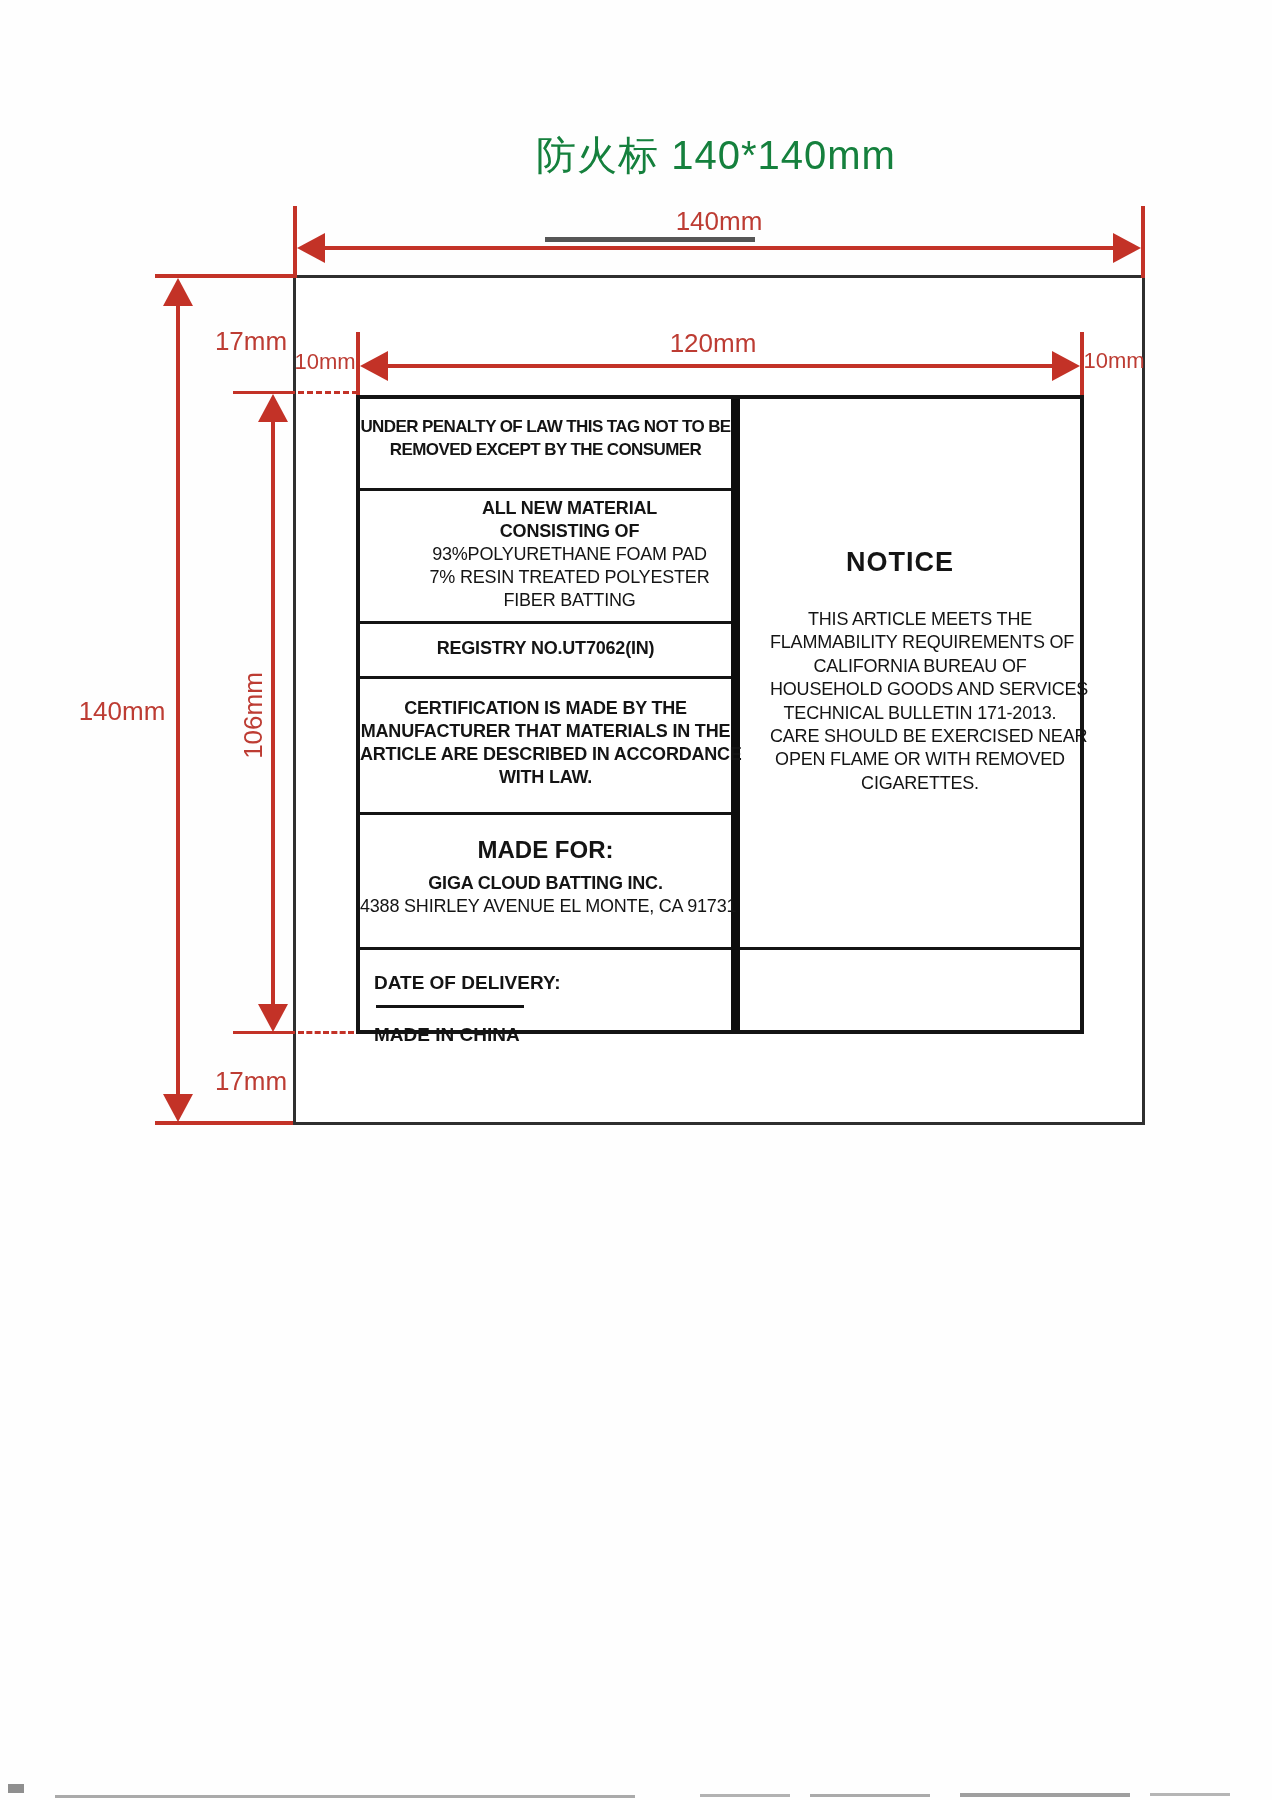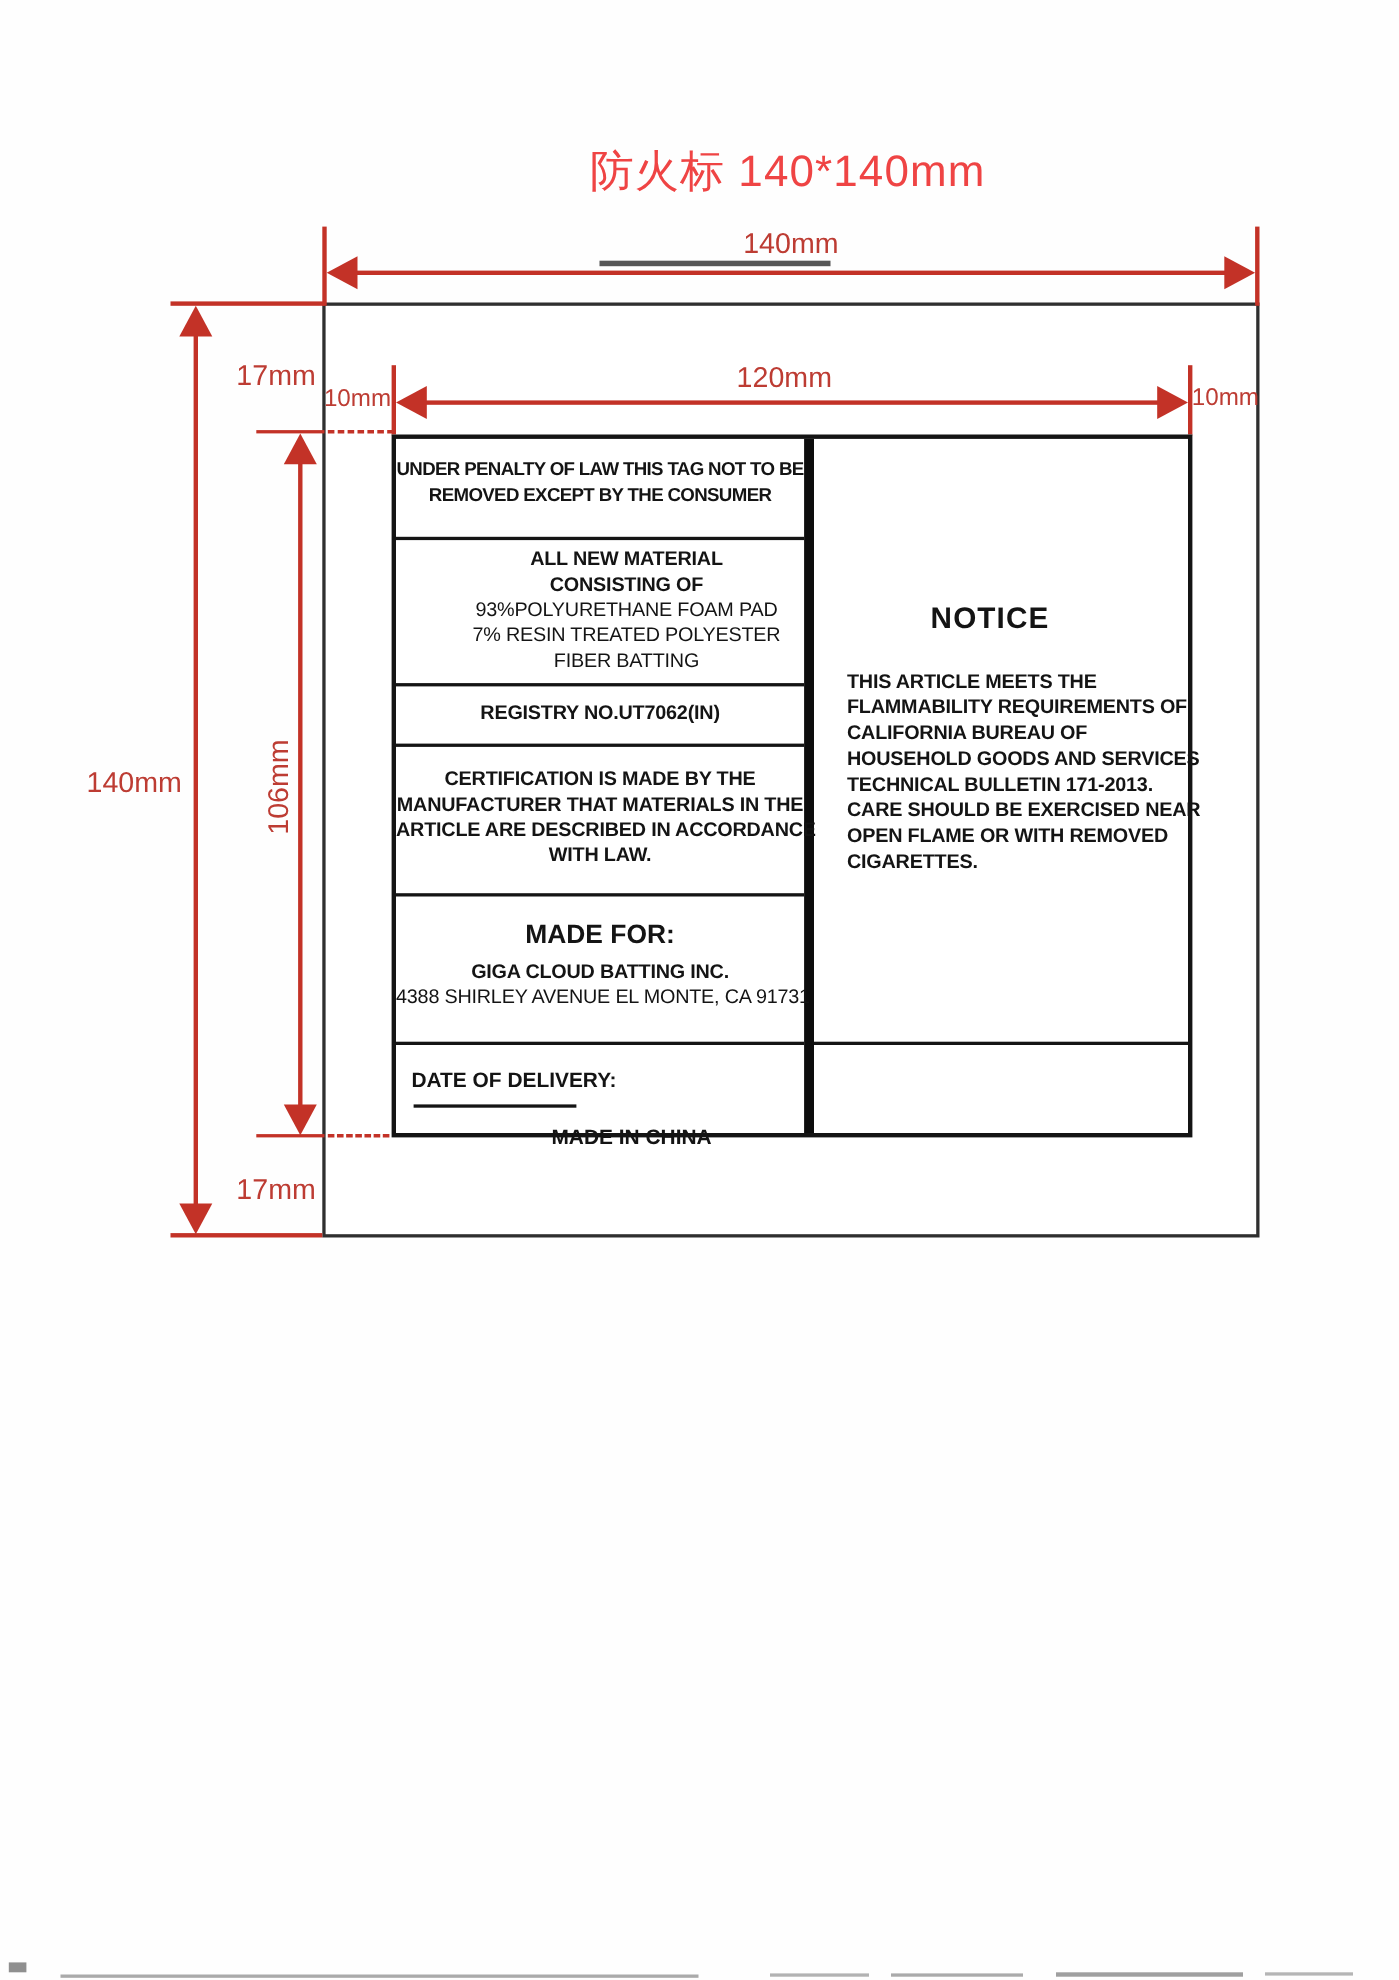--- a/index.html
+++ b/index.html
@@ -34,27 +34,27 @@
   .vdivider{position:absolute;left:371px;top:0;width:9px;height:631px;background:#0d0d0d;}
   .hline-l{position:absolute;left:0;width:371px;height:3px;background:var(--ink);}
   .hline-r{position:absolute;left:380px;width:340px;height:3px;background:var(--ink);}
   
   .cell{position:absolute;left:0;width:371px;box-sizing:border-box;text-align:center;}
   .law-line{font-weight:700;font-size:18px;line-height:23px;letter-spacing:-0.2px;white-space:nowrap;}
   .law-line.reg{font-weight:400;}
   .tight{font-size:17px;letter-spacing:-0.6px;}
   .notice-col{position:absolute;left:380px;top:0;width:340px;height:548px;box-sizing:border-box;padding:148px 10px 0 30px;}
   .notice-title{font-weight:700;font-size:27px;letter-spacing:1px;text-align:center;margin:0 40px 30px 0;}
-  .notice-line{font-weight:700;font-size:18px;line-height:23.4px;letter-spacing:-0.2px;text-align:left;white-space:nowrap;}
+  .notice-line{font-weight:400;font-size:18px;line-height:23.4px;letter-spacing:-0.2px;text-align:center;white-space:nowrap;}
   .madefor{font-weight:700;font-size:24px;line-height:28px;}
   .delivery-row{position:absolute;left:0;top:555px;width:299px;box-sizing:border-box;padding:18px 12px 0 14px;text-align:left;}
   .delivery-label{font-weight:700;font-size:19px;white-space:nowrap;}
   .delivery-line{display:inline-block;width:148px;height:3px;background:var(--ink);vertical-align:baseline;margin-left:2px;}
-  .madeinchina{font-weight:700;font-size:19px;text-align:right;margin-top:12px;}
-  .title{position:absolute;left:396px;top:128px;width:640px;text-align:center;color:#ef4444;font-size:40px;font-weight:400;letter-spacing:1px;white-space:nowrap;}
+  .madeinchina{font-weight:700;font-size:19px;text-align:left;margin-top:12px;}
+  .title{position:absolute;left:396px;top:128px;width:640px;text-align:center;color:#15803d;font-size:40px;font-weight:400;letter-spacing:1px;white-space:nowrap;}
   .rot{transform:rotate(-90deg);}
   .artifact{position:absolute;background:#aaa;}
 </style>
 </head>
 <body>
 
 <div id="page">
 
   <div class="title">防火标 140*140mm</div>
 

